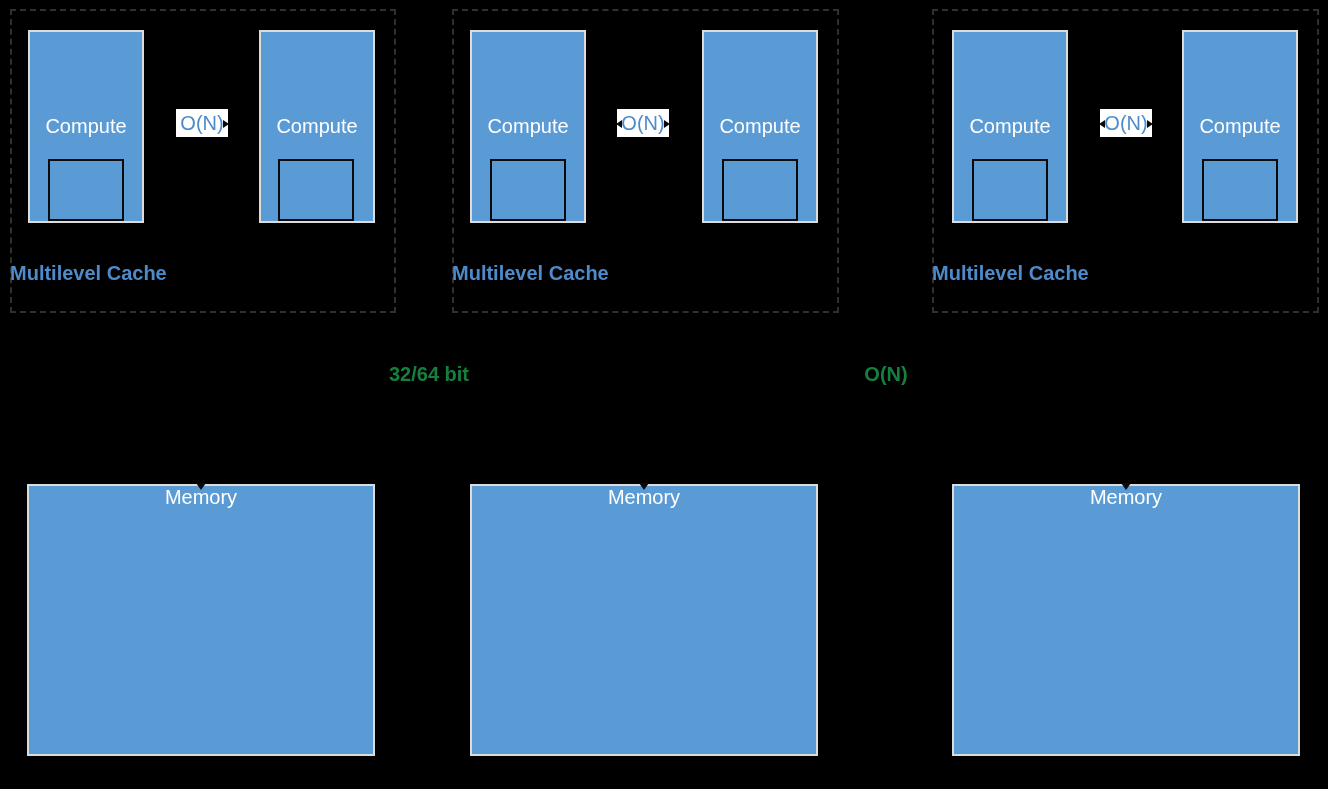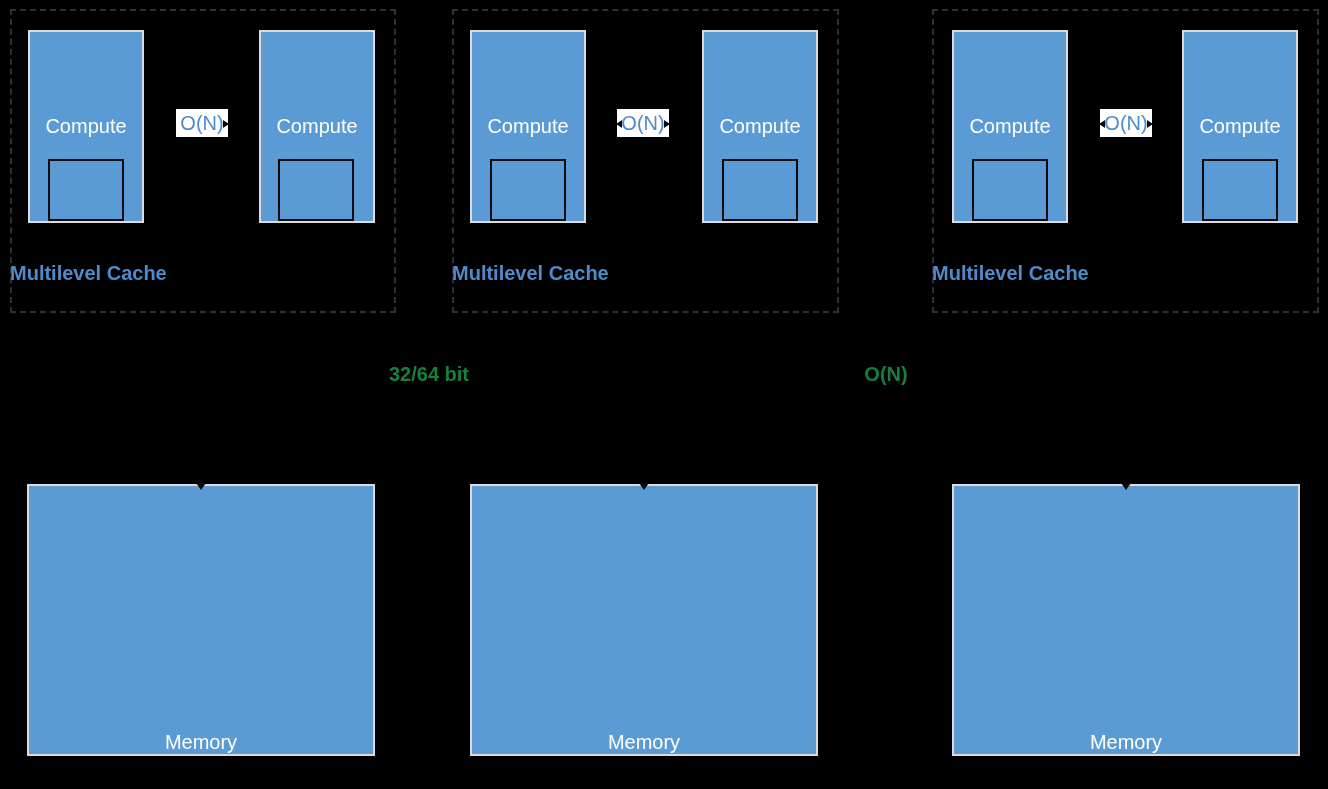--- a/index.html
+++ b/index.html
@@ -125,21 +125,21 @@
   
   .memory-box {
     position: absolute;
     top: 484px;
     width: 348px;
     height: 272px;
     background: #5B9BD5;
     border: 2px solid #DCDCDC;
     box-sizing: border-box;
     display: flex;
-    align-items: flex-end;
+    align-items: flex-start;
     justify-content: center;
     box-shadow: 2px 3px 5px rgba(0,0,0,0.55);
   }
   .m1 { left: 27px; }
   .m2 { left: 470px; }
   .m3 { left: 952px; }
   .memory-label {
     color: #FFFFFF;
     font-size: 20px;
     white-space: nowrap;

